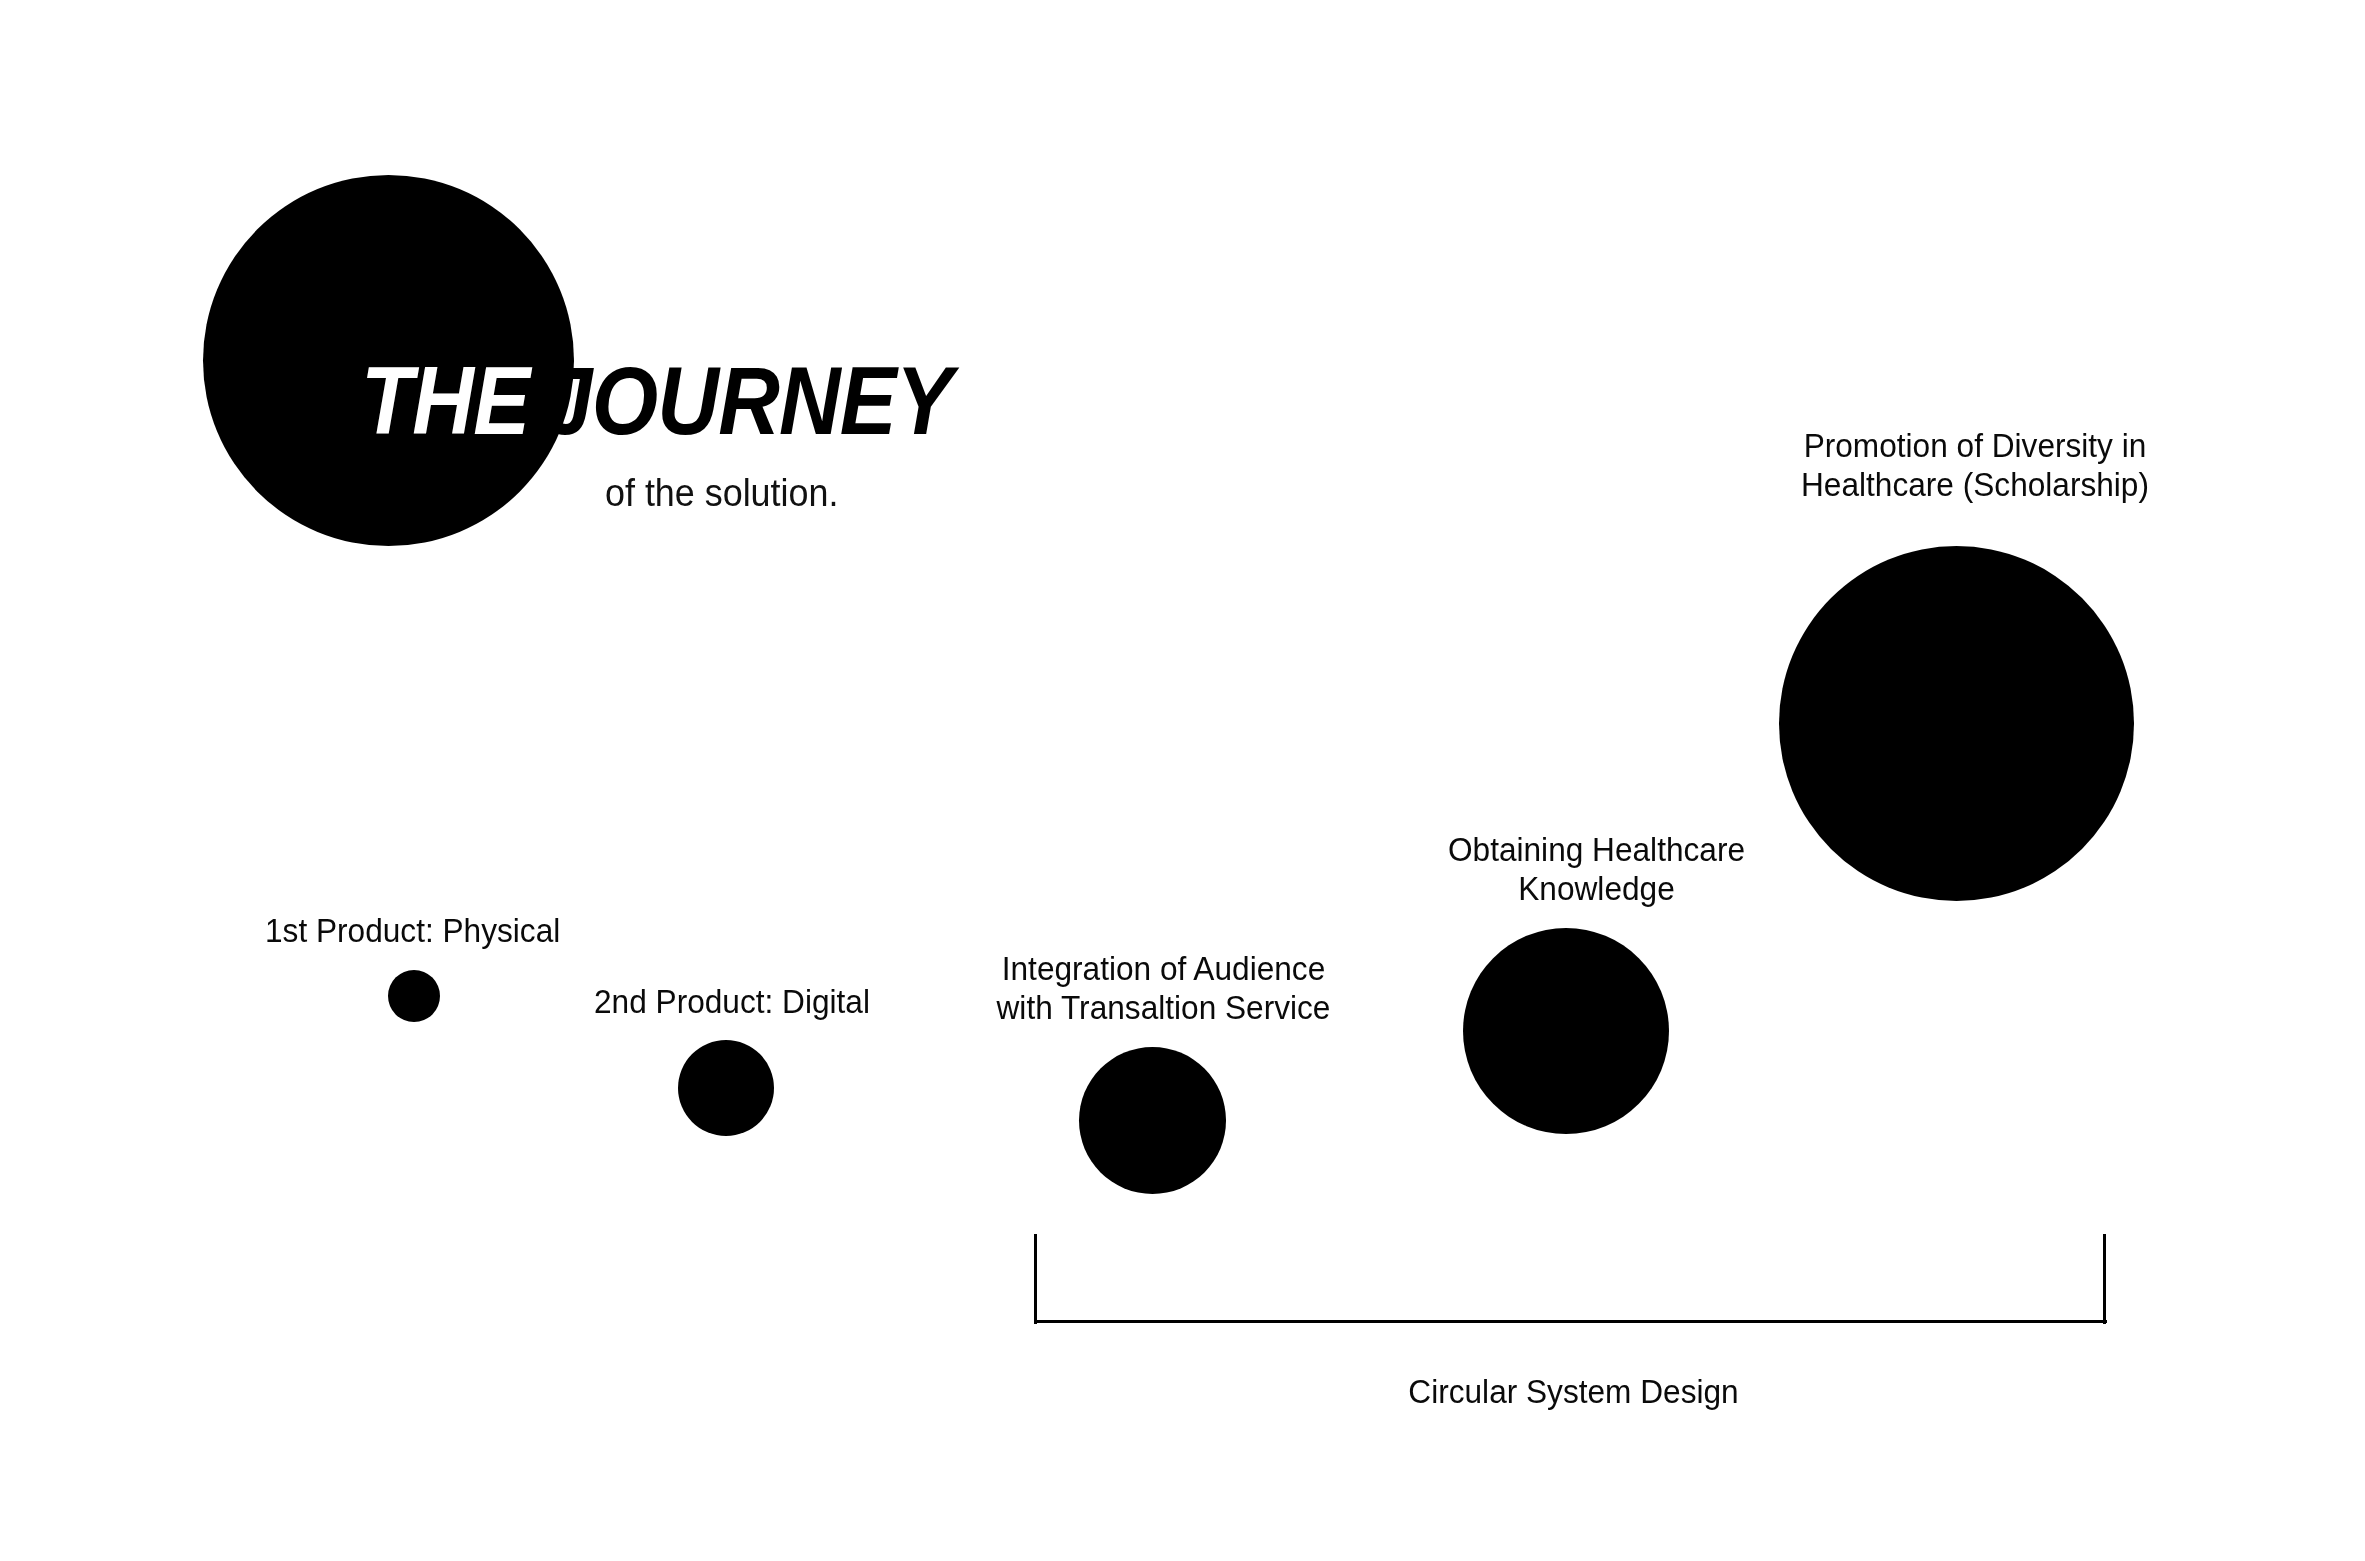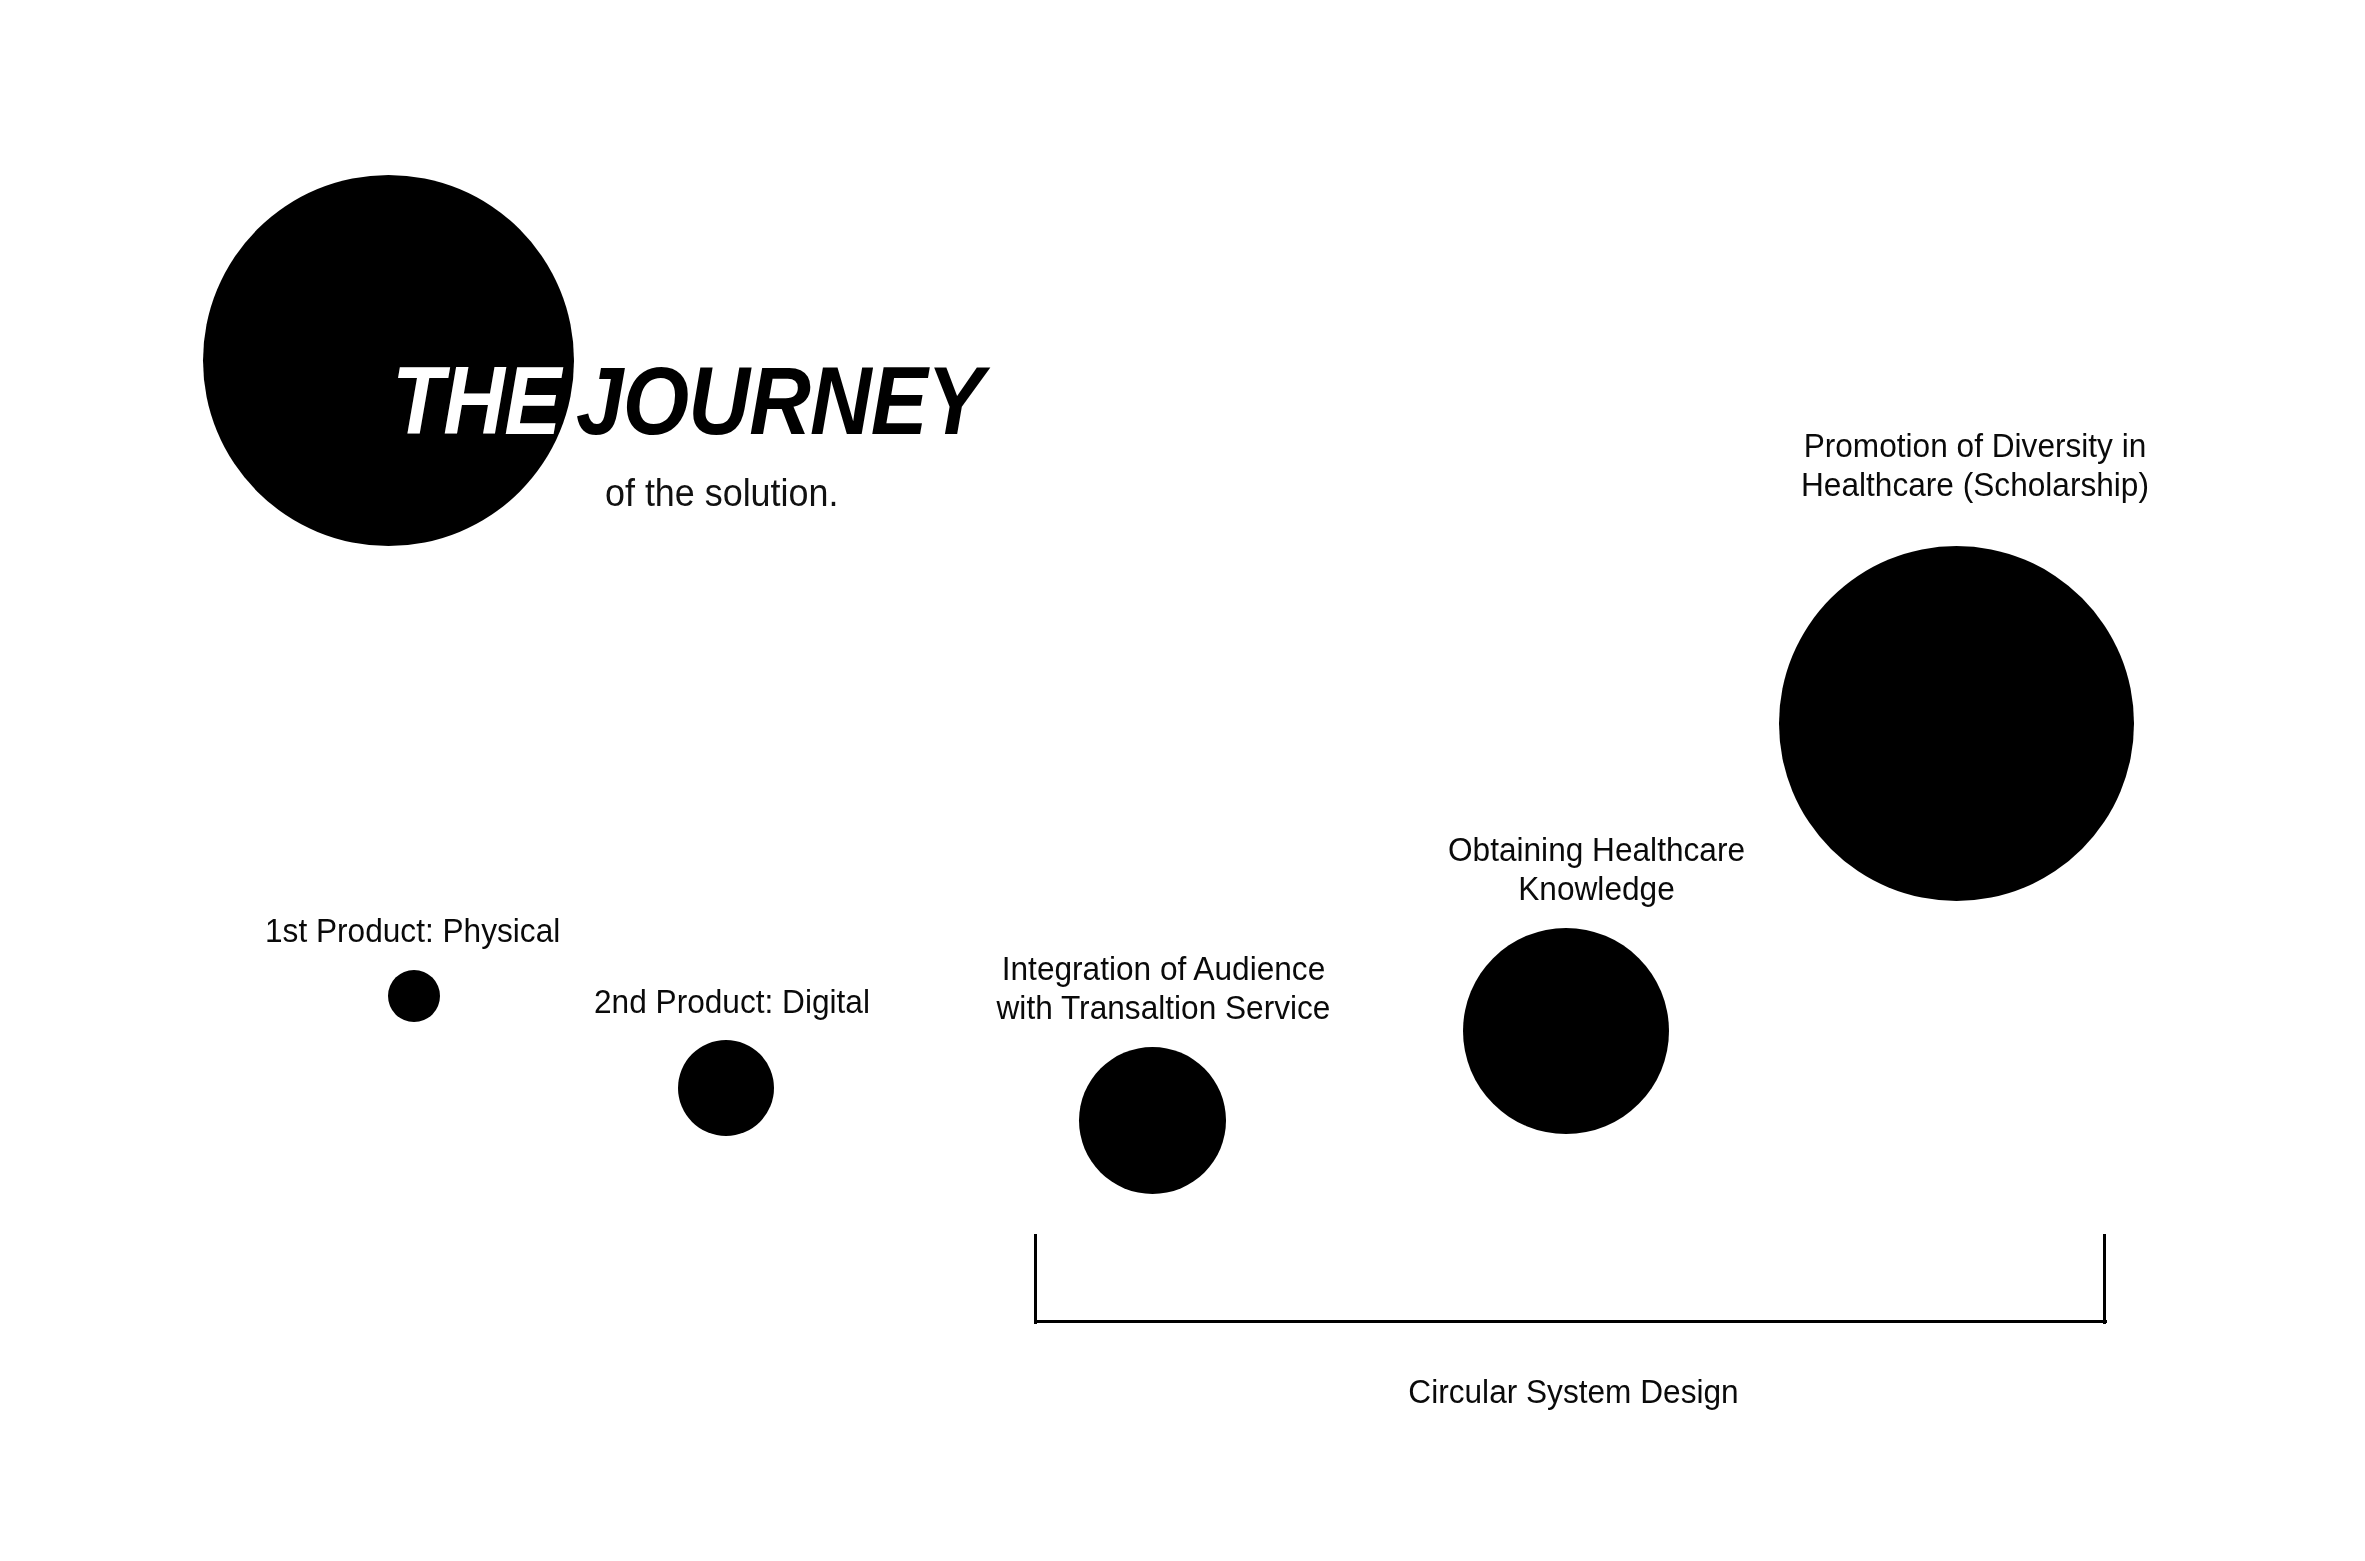--- a/index.html
+++ b/index.html
@@ -22,21 +22,21 @@
     position: absolute;
     left: 203px;
     top: 175px;
     width: 371px;
     height: 371px;
     border-radius: 50%;
     background: #000000;
   }
   .title-block {
     position: absolute;
-    left: 392px;
+    left: 361px;
     top: 352px;
     white-space: nowrap;
     line-height: 1;
   }
   .title-word {
     display: inline-block;
     font-size: 97px;
     font-weight: 700;
     font-style: italic;
     letter-spacing: -0.9px;

